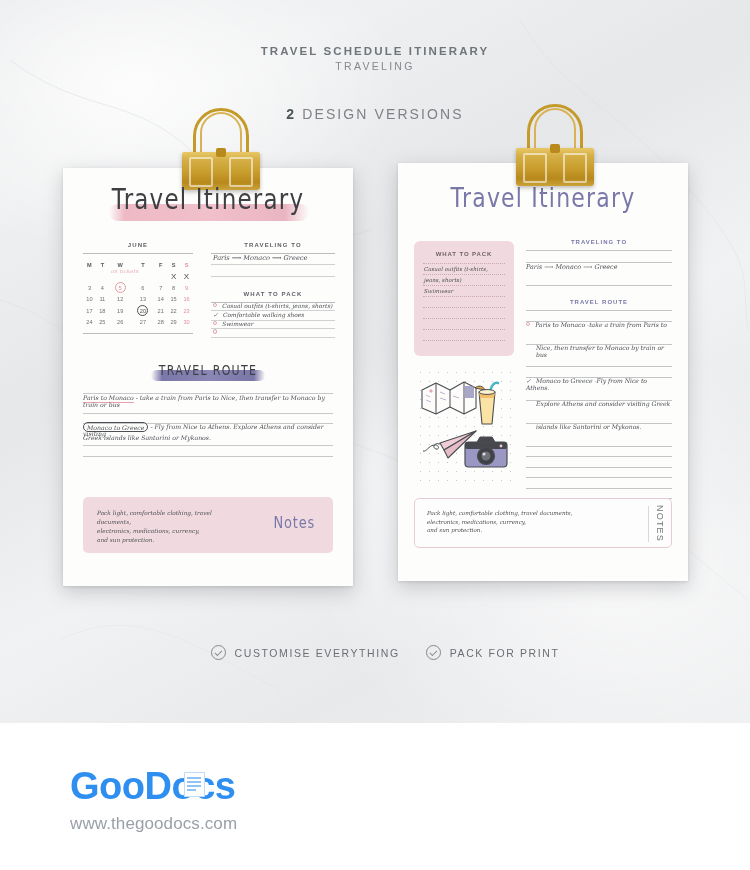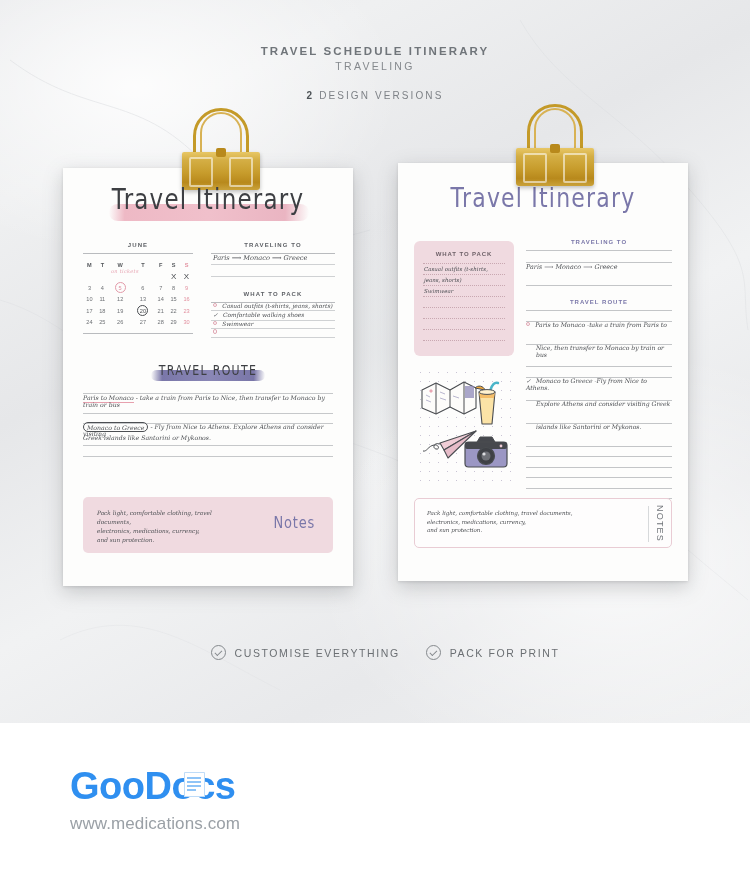--- a/index.html
+++ b/index.html
@@ -40,21 +40,21 @@
   }
   .head .l1 {
     font-size: 11.5px; font-weight: 700; letter-spacing: 2.1px;
     color: #70757a;
   }
   .head .l2 {
     font-size: 10.5px; letter-spacing: 2.3px; color: #85898d;
     margin-top: 3px;
   }
   .head .l3 {
-    margin-top: 18px; font-size: 10px; letter-spacing: 2.1px; color: #7e8287;
+    margin-top: 34px; font-size: 14px; letter-spacing: 2.1px; color: #7e8287;
   }
   .head .l3 b { color: #4e5357; font-weight: 700; }
 
   
   .clip { position: absolute; width: 78px; height: 82px; }
   .clip .arm {
     position: absolute; left: 11px; top: 0; width: 56px; height: 56px;
     border: 3.2px solid #c49a28;
     border-radius: 30px 30px 12px 12px;
     background: transparent;
@@ -614,17 +614,17 @@
     <div class="logo-wrap">
       <div class="logo">
         <span>Goo</span><span>Docs</span>
         <span class="docsheet">
           <i style="top:5px"></i>
             <i style="top:9px"></i>
             <i style="top:13px"></i>
             <i style="top:17px;width:9px"></i>
         </span>
       </div>
-      <div class="url">www.medications.com</div>
+      <div class="url">www.thegoodocs.com</div>
     </div>
 
   </div>
 </div>
 
 </body></html>

